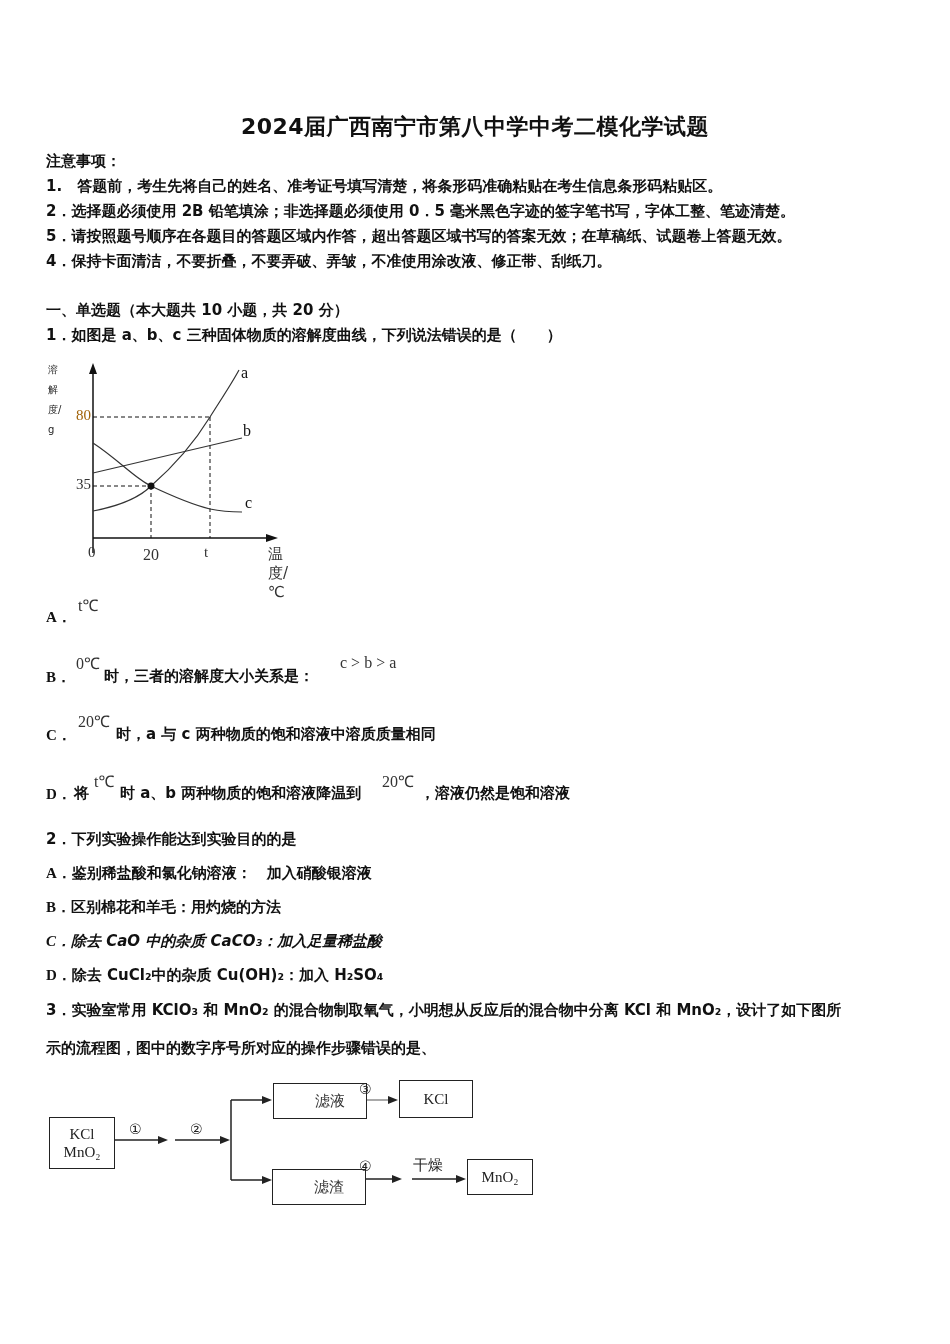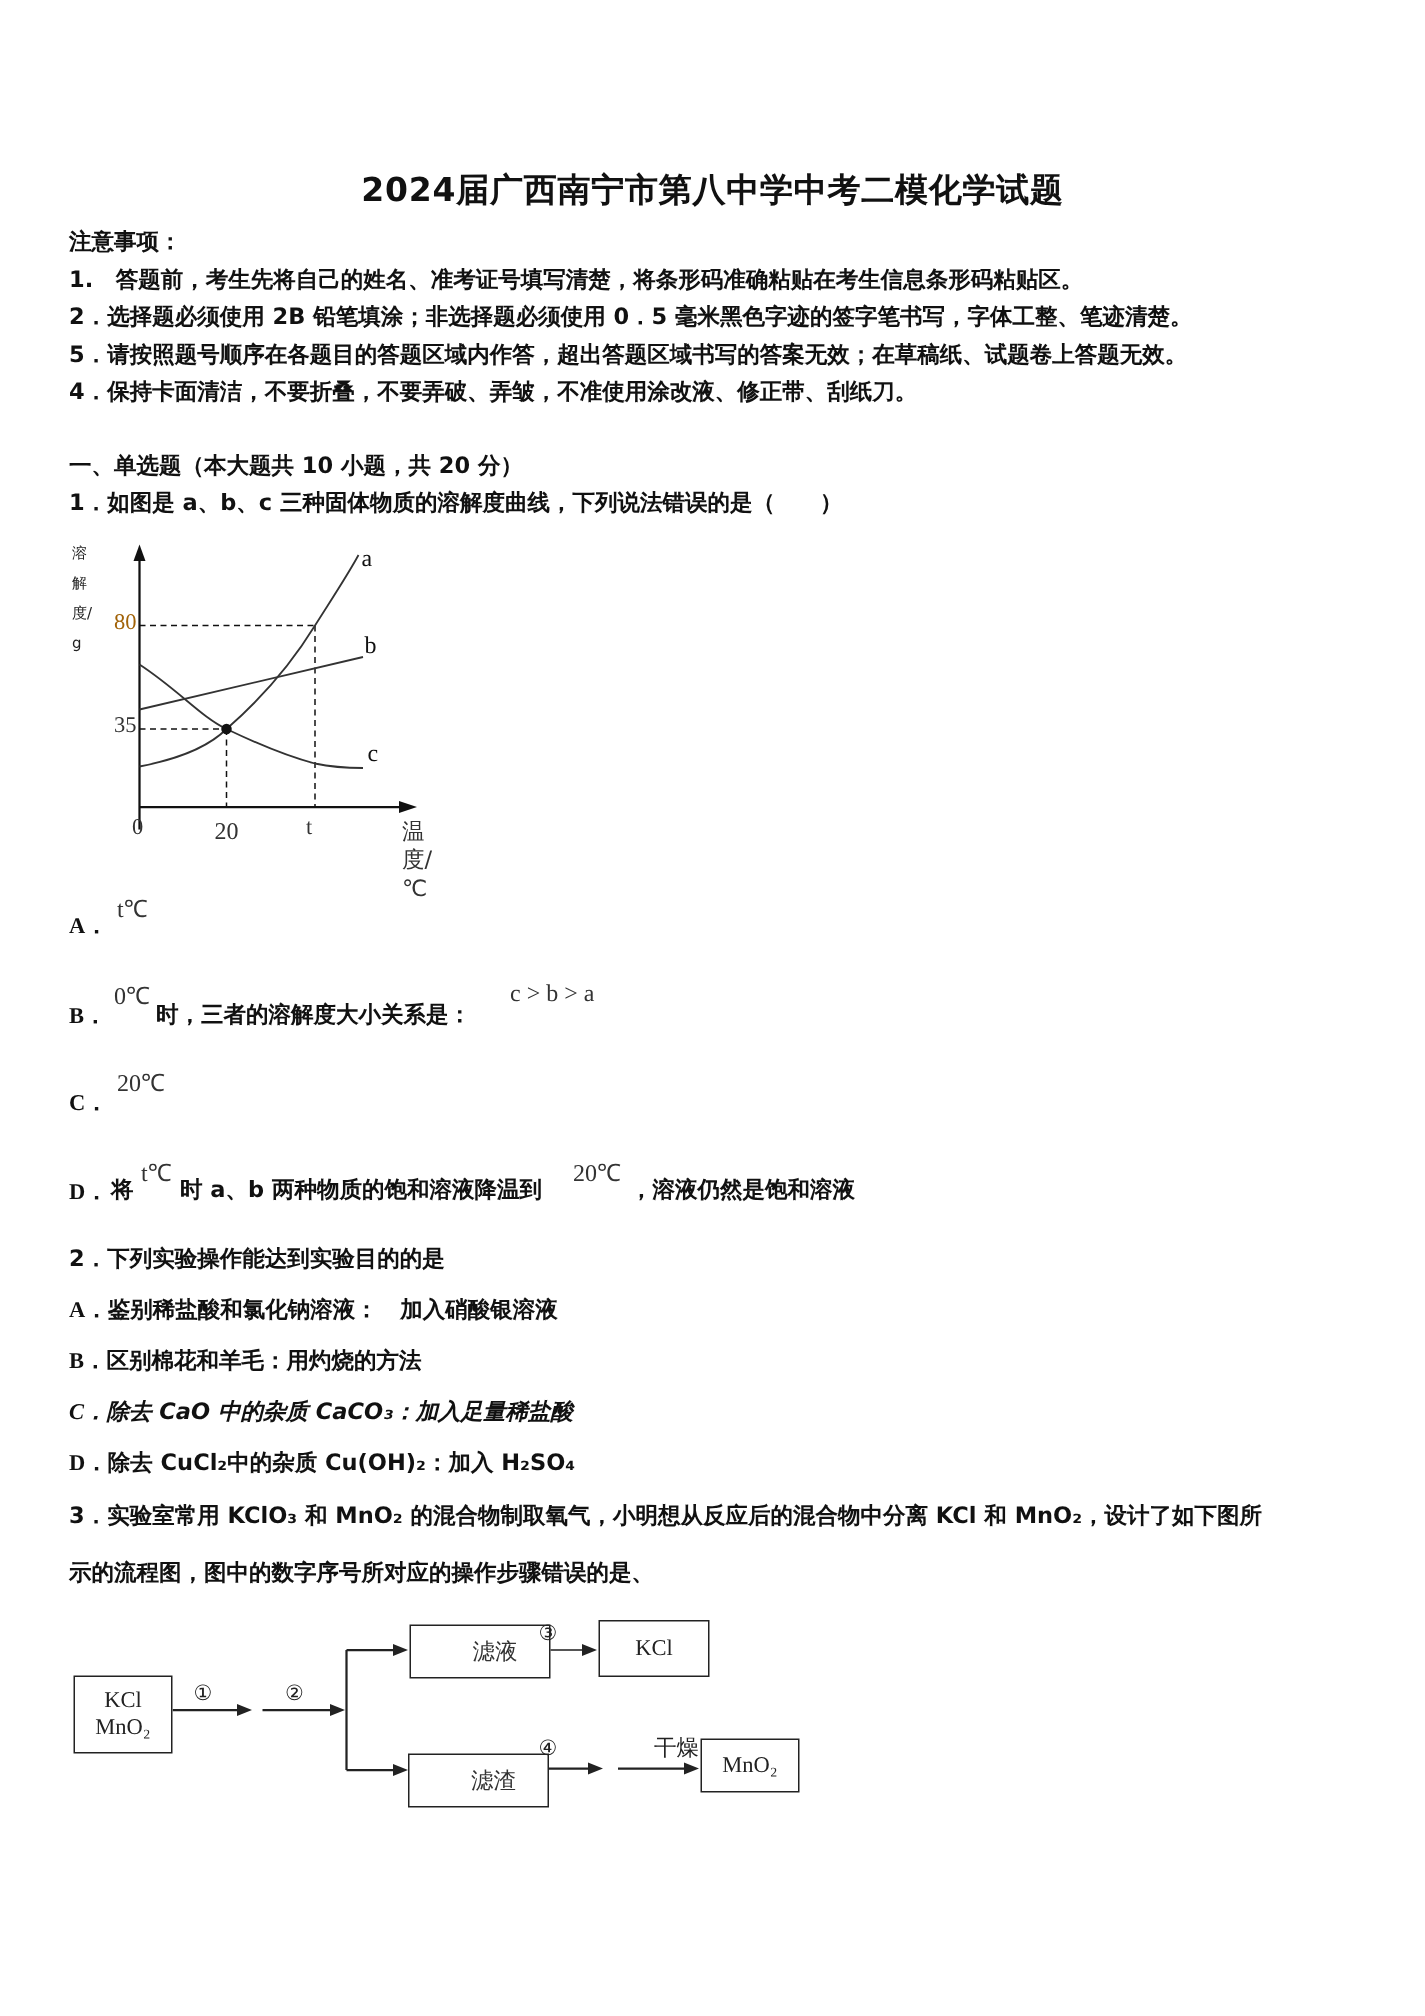--- a/index.html
+++ b/index.html
@@ -87,20 +87,21 @@
 <div class="abs" style="left:46px; top:652px; height:34px; width:600px;">
   <span class="abs opt-label" style="left:0; top:16px;">B．</span>
   <span class="abs sup-math" style="left:30px; top:0;">0℃</span>
   <span class="abs line" style="left:58px; top:15px;">时，三者的溶解度大小关系是：</span>
   <span class="abs sup-math" style="left:294px; top:2px;">c &gt; b &gt; a</span>
 </div>
 
 <div class="abs" style="left:46px; top:710px; height:34px; width:600px;">
   <span class="abs opt-label" style="left:0; top:16px;">C．</span>
   <span class="abs sup-math" style="left:32px; top:0;">20℃</span>
+  <span class="abs line" style="left:70px; top:15px;">时，a 与 c 两种物质的饱和溶液中溶质质量相同</span>
 </div>
 
 <div class="abs" style="left:46px; top:770px; height:34px; width:600px;">
   <span class="abs opt-label" style="left:0; top:15px;">D．</span>
   <span class="abs line" style="left:28px; top:14px;">将</span>
   <span class="abs sup-math" style="left:48px; top:0;">t℃</span>
   <span class="abs line" style="left:74px; top:14px;">时 a、b 两种物质的饱和溶液降温到</span>
   <span class="abs sup-math" style="left:336px; top:0;">20℃</span>
   <span class="abs line" style="left:374px; top:14px;">，溶液仍然是饱和溶液</span>
 </div>
@@ -159,17 +160,17 @@
   </div>
   <div class="flow-label" style="left:319px; top:9px;">③</div>
   <div class="flow-box" style="left:359px; top:8px; width:72px; height:36px;">
     <span>KCl</span>
   </div>
 
   <div class="flow-box cn" style="left:232px; top:86px; width:72px; height:34px;margin-top:11px;">
     <span>滤渣</span>
   </div>
   <div class="flow-label" style="left:319px; top:86px;">④</div>
-  <div class="flow-label" style="left:396px; top:84px; font-size:15px;text-align:right;">干燥</div>
+  <div class="flow-label" style="left:373px; top:84px; font-size:15px;text-align:right;">干燥</div>
   <div class="flow-box" style="left:427px; top:87px; width:64px; height:34px;">
     <span>MnO₂</span>
   </div>
 </div>
 
 </body></html>

